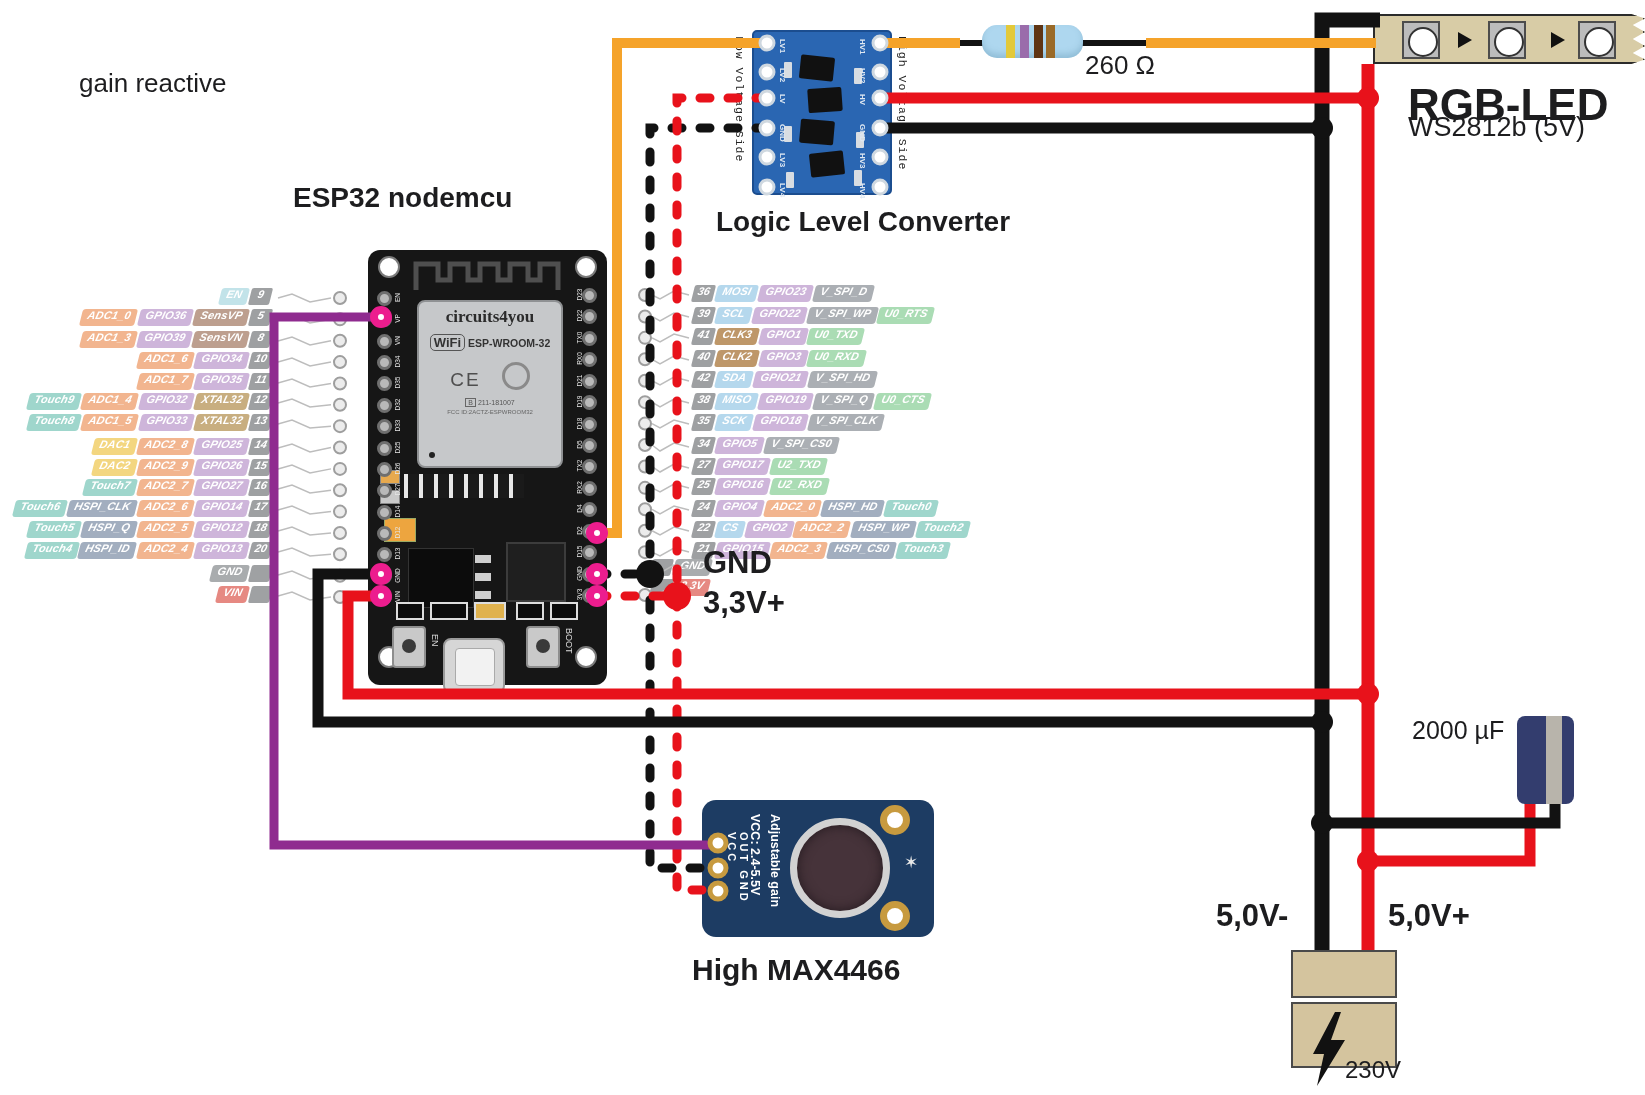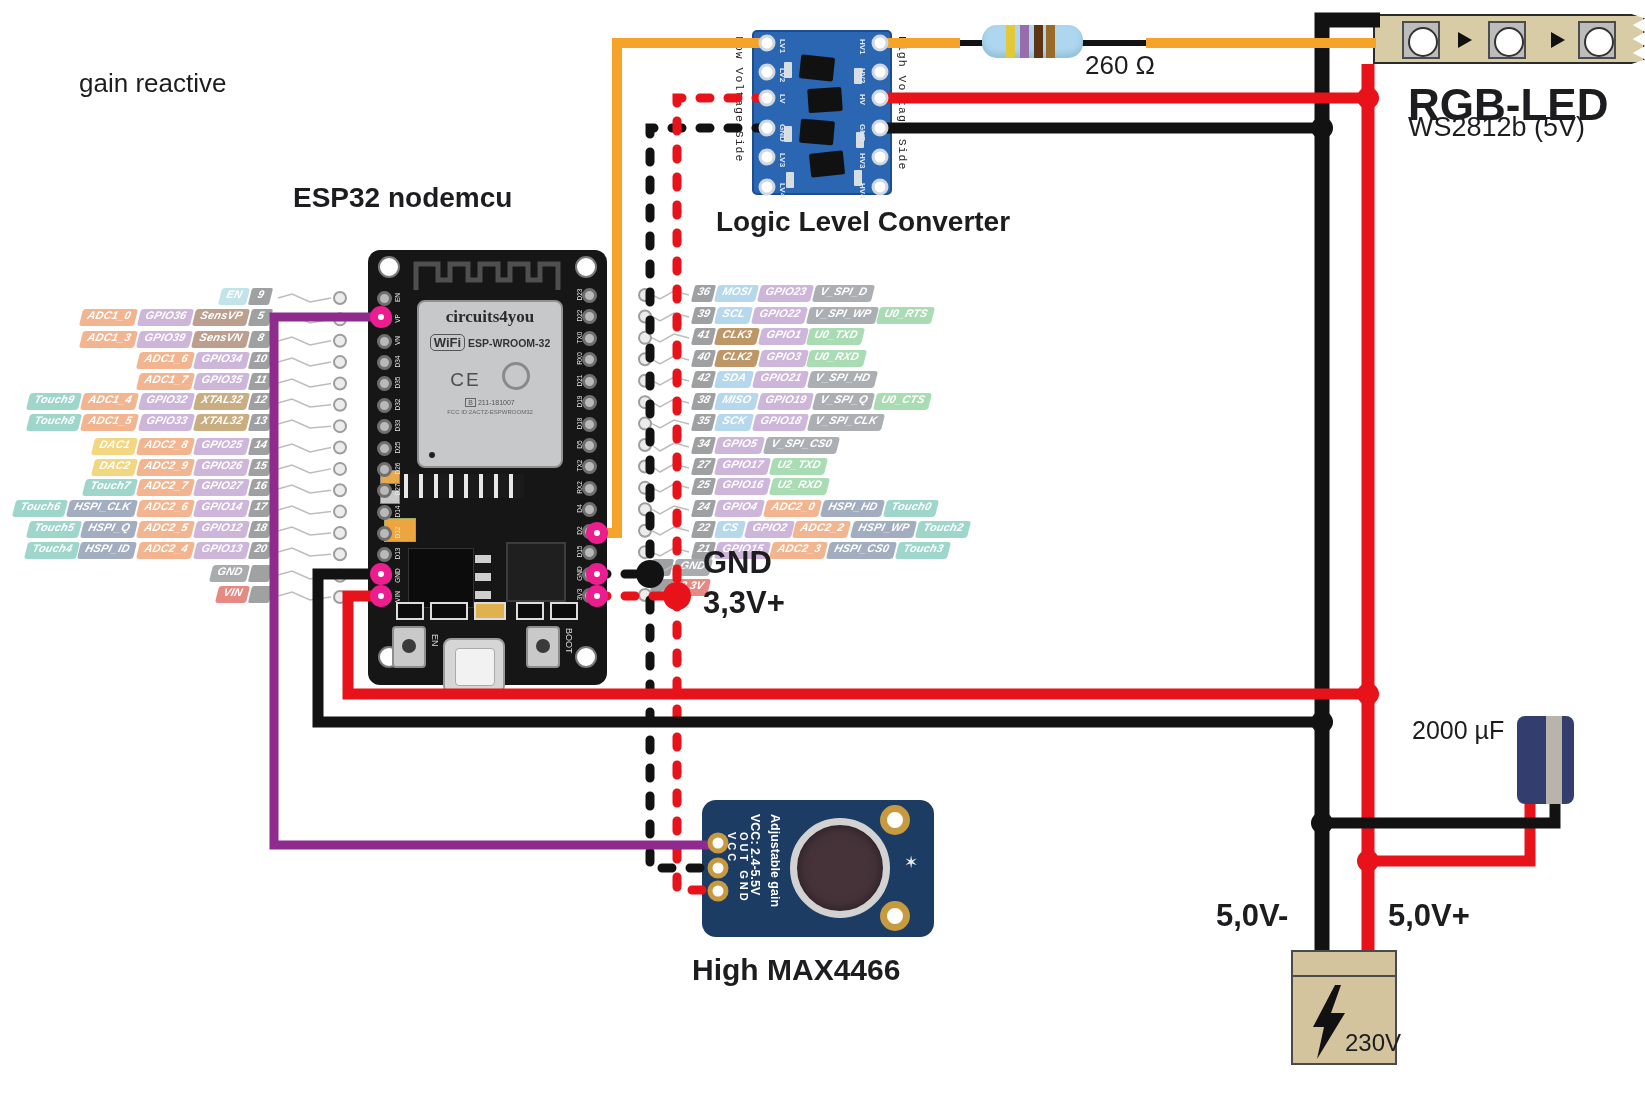--- a/index.html
+++ b/index.html
@@ -412,21 +412,21 @@
 
   <div id="strip" class="board">
     <div class="led" style="left:27px;"></div>
     <div class="led" style="left:113px;"></div>
     <div class="led" style="left:203px;"></div>
     <div class="stripArrow" style="left:83px;"></div>
     <div class="stripArrow" style="left:176px;"></div>
   </div>
 
   <div class="psubox" style="top:950px;height:48px;"></div>
-  <div class="psubox" style="top:975px;height:90px;">
+  <div class="psubox" style="top:1002px;height:66px;">
     <svg width="40" height="78" style="position:absolute;left:16px;top:6px;">
       <polygon points="26,2 4,44 15,44 8,76 36,30 22,30 32,2" fill="#111"></polygon>
     </svg>
     <div style="position:absolute;left:52px;top:52px;font-size:24px;color:#1d1d1f;">230V</div>
   </div>
 
   <svg id="wires" width="1645" height="1095">
       <path d="M278 298 L292 294 L310 302 L331 298" stroke="#bdbdbd" stroke-width="1.5" fill="none"></path>
       <circle cx="340" cy="298" r="6" fill="#ececec" stroke="#9e9e9e" stroke-width="2"></circle>
       <path d="M689 295 L674 291 L660 299 L652 295" stroke="#bdbdbd" stroke-width="1.5" fill="none"></path>

